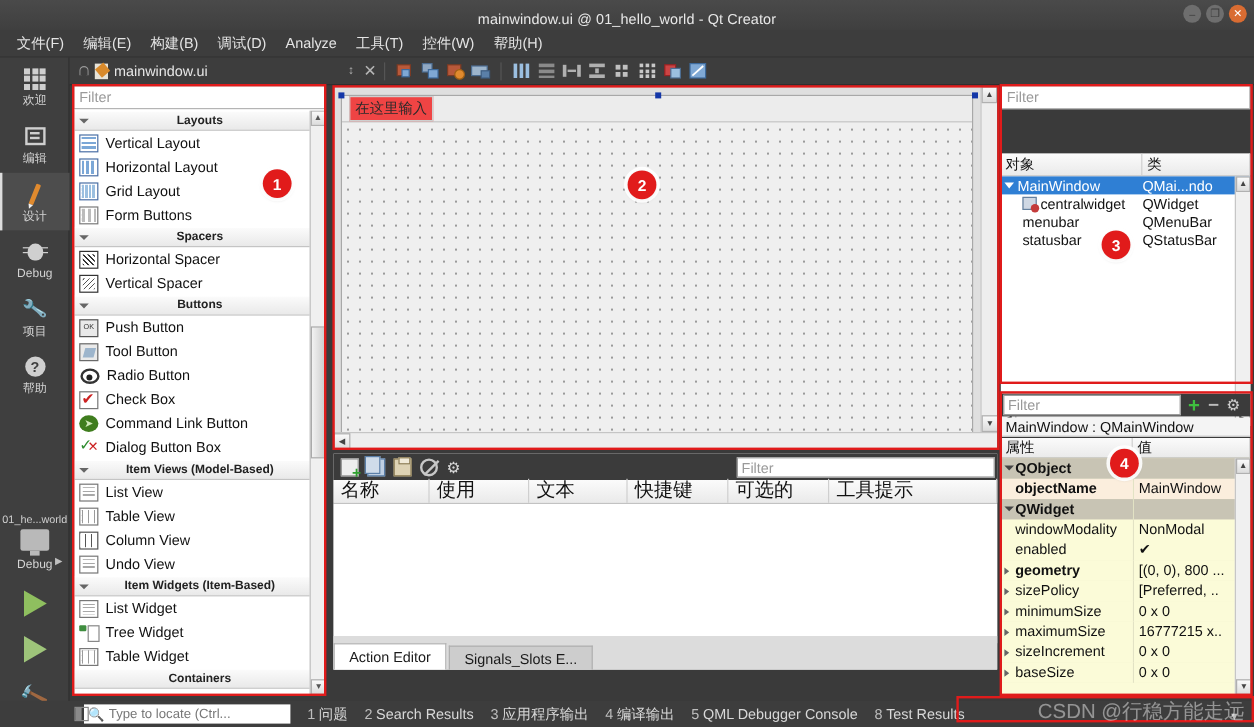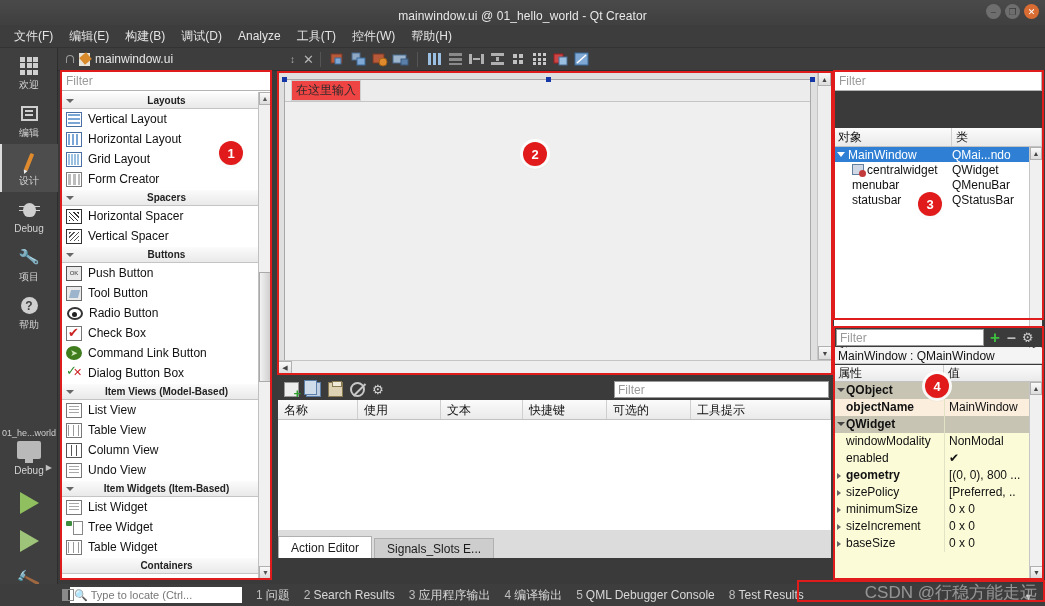--- a/index.html
+++ b/index.html
@@ -245,21 +245,21 @@
   .ic-paste:after { content:""; position:absolute; left:3px; top:-2px; width:8px; height:4px;
                     background:#f0ead8; border:1px solid #8a7a52; }
   .ic-ban { width:15px; height:15px; border-radius:50%; border:2px solid #c8c8c8; }
   .ic-ban:after { content:""; position:absolute; left:-1px; top:5px; width:17px; height:2px;
                   background:#c8c8c8; transform:rotate(-45deg); }
   .ic-gear { font-size:13px; color:#d8d8d8; line-height:15px; }
   .ae-filter { position:absolute; right:2px; top:3px; width:215px; height:17px; background:#fff;
                border:1px solid #9a9a9a; color:#9a9a9a; font-size:12px;
                display:flex; align-items:center; padding-left:3px; }
   .ae-header { height:20px; background:linear-gradient(to bottom,#fbfbfb,#eaeaea);
-               border-bottom:1px solid #c2c2c2; display:flex; font-size:12px; color:#111; }
+               border-bottom:1px solid #c2c2c2; display:flex; font-size:16px; color:#111;align-items:flex-end; }
   .ae-header div { border-right:1px solid #cfcfcf; padding-left:6px; line-height:20px; }
   .ae-body { position:absolute; left:0; top:42px; right:0; bottom:22px; background:#fff; }
 
   .ae-tabs { position:absolute; left:0; bottom:0; height:28px; width:553px;
              background:#dcdcdc; display:flex; align-items:flex-end; }
   .ae-tab { height:20px; padding:0 12px; font-size:12px; color:#1a1a1a;
             display:flex; align-items:center; background:#cdcdcd;
             border:1px solid #b0b0b0; border-bottom:none; margin-right:2px; }
   .ae-tab.active { background:#fff; height:22px; }
 
@@ -524,21 +524,21 @@
       <div class="wb-row">
         <span class="wi wi-hl"></span>
         <span>Horizontal Layout</span>
       </div>
       <div class="wb-row">
         <span class="wi wi-gl"></span>
         <span>Grid Layout</span>
       </div>
       <div class="wb-row">
         <span class="wi wi-fl"></span>
-        <span>Form Creator</span>
+        <span>Form Buttons</span>
       </div>
 
       <div class="wb-cat">
         <span class="caret"></span>
         <span>Spacers</span>
       </div>
       <div class="wb-row">
         <span class="wi wi-hs"></span>
         <span>Horizontal Spacer</span>
       </div>
@@ -752,20 +752,24 @@
     </div>
     <div class="pt-row">
       <span class="k"><span class="exp"></span><span>sizePolicy</span></span>
       <span class="v">[Preferred, ..</span>
     </div>
     <div class="pt-row">
       <span class="k"><span class="exp"></span><span>minimumSize</span></span>
       <span class="v">0 x 0</span>
     </div>
     <div class="pt-row">
+      <span class="k"><span class="exp"></span><span>maximumSize</span></span>
+      <span class="v">16777215 x..</span>
+    </div>
+    <div class="pt-row">
       <span class="k"><span class="exp"></span><span>sizeIncrement</span></span>
       <span class="v">0 x 0</span>
     </div>
     <div class="pt-row">
       <span class="k"><span class="exp"></span><span>baseSize</span></span>
       <span class="v">0 x 0</span>
     </div>
     <div class="pt-vscroll">
       <div class="sb-arrow" style="height:13px;">▲</div>
       <div class="sb-arrow" style="height:13px;position:absolute;bottom:0;width:13px;">▼</div>

